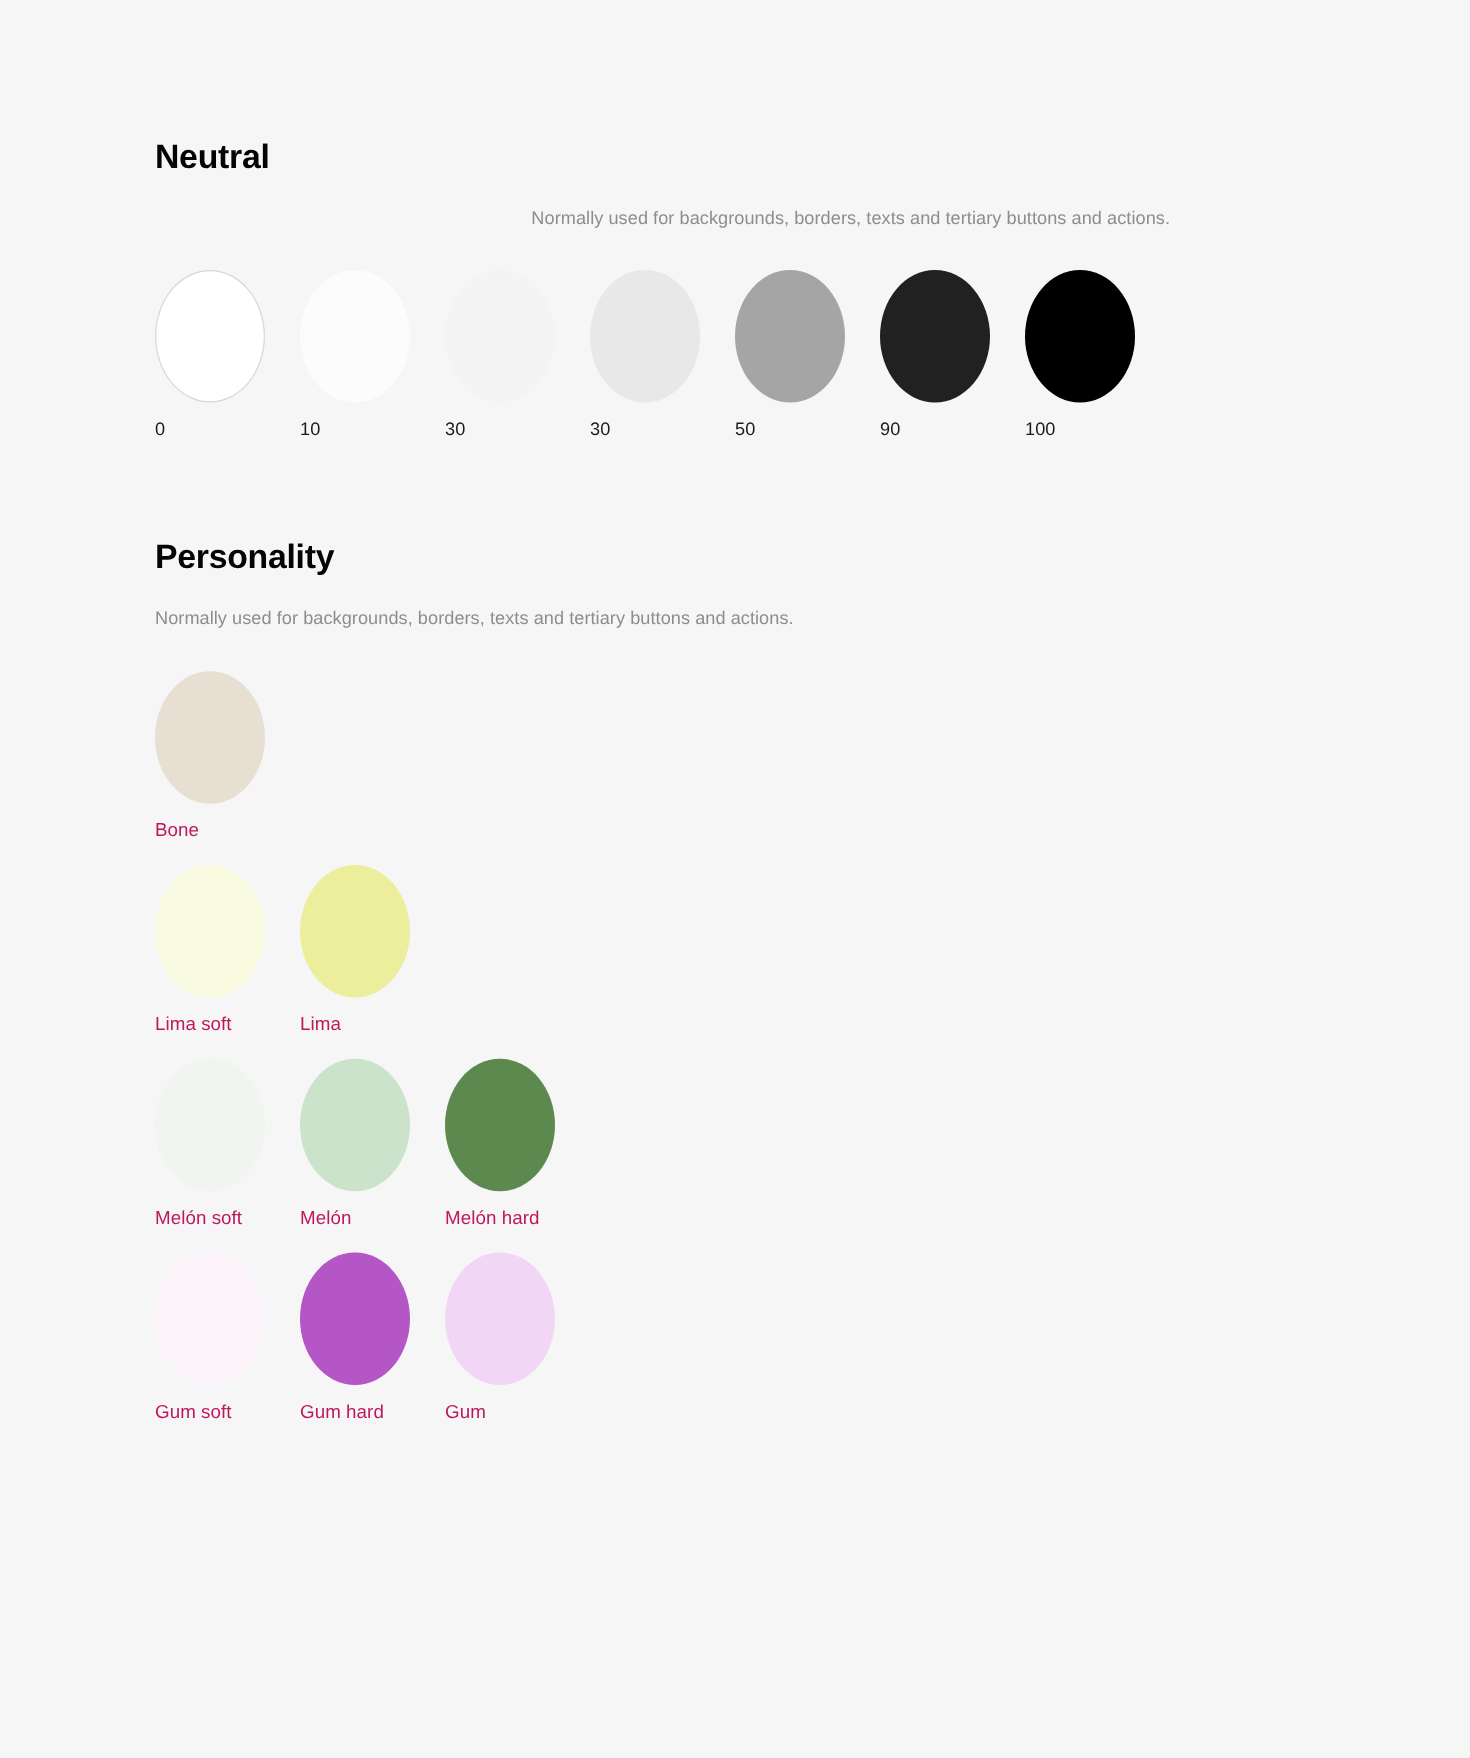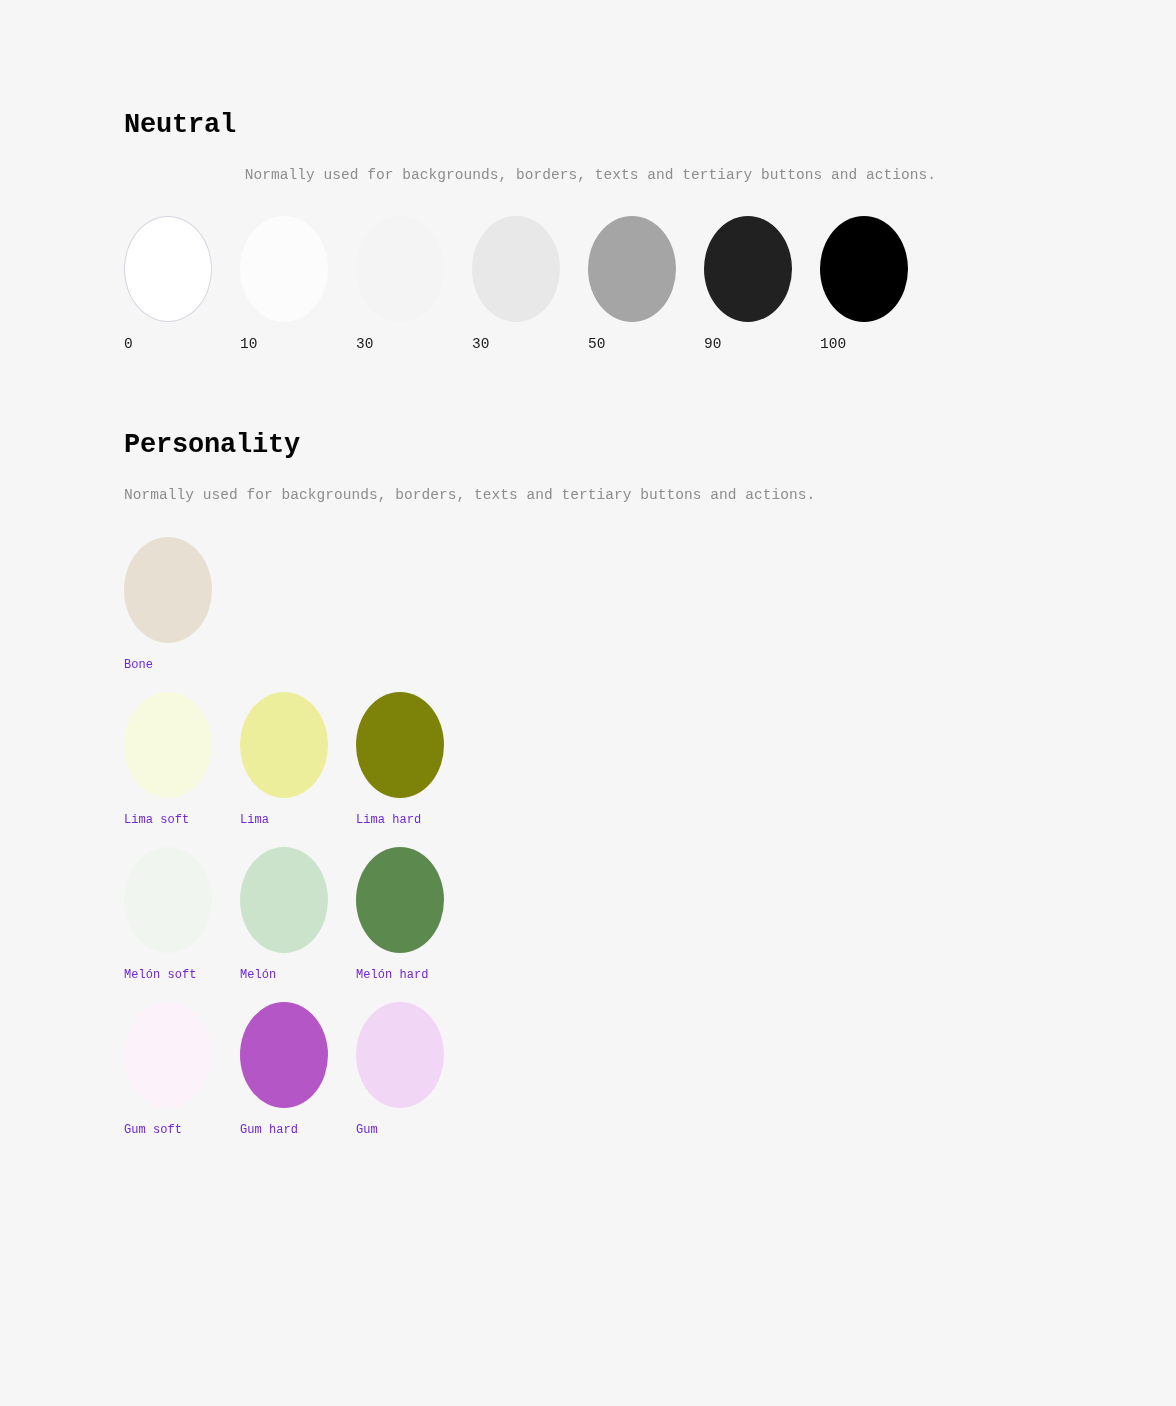--- a/index.html
+++ b/index.html
@@ -13,21 +13,20 @@
     font-family: "Liberation Sans", sans-serif;
     -webkit-font-smoothing: antialiased;
     overflow: hidden;
   }
   .page {
     position: relative;
     width: 1176px;
     height: 1406px;
     box-sizing: border-box;
     padding: 0 0 0 124px;
-    font-family: Liberation Mono, monospace;
   }
 
   
   .section {
     position: absolute;
     left: 124px;
   }
   #section-neutral { top: 108px; }
   #section-personality { top: 428px; }
 
@@ -69,23 +68,23 @@
   .swatch-chip {
     width: 88px;
     height: 106px;
     border-radius: 44px / 53px;
     box-sizing: border-box;
   }
   .swatch-chip.outlined {
     border: 1px solid #d5d7e0;
   }
   .swatch-label {
-    font-size: 12px;
+    font-size: 15px;
     line-height: 18px;
-    color: #6d28d9;
+    color: #be185d;
     padding-top: 13px;
     white-space: nowrap;
     letter-spacing: 0.05px;
   }
   .swatch-label.num {
     font-size: 14.5px;
     color: #1b1b1b;
   }
 </style>
 </head>
@@ -140,24 +139,20 @@
         </div>
         <div class="swatch-row">
           <div class="swatch-cell">
             <div class="swatch-chip" style="background: rgb(248, 250, 224);"></div>
             <div class="swatch-label">Lima soft</div>
           </div>
           <div class="swatch-cell">
             <div class="swatch-chip" style="background: rgb(237, 238, 156);"></div>
             <div class="swatch-label">Lima</div>
           </div>
-          <div class="swatch-cell">
-            <div class="swatch-chip" style="background: rgb(125, 131, 8);"></div>
-            <div class="swatch-label">Lima hard</div>
-          </div>
         </div>
         <div class="swatch-row">
           <div class="swatch-cell">
             <div class="swatch-chip" style="background: rgb(240, 245, 239);"></div>
             <div class="swatch-label">Melón soft</div>
           </div>
           <div class="swatch-cell">
             <div class="swatch-chip" style="background: rgb(204, 227, 203);"></div>
             <div class="swatch-label">Melón</div>
           </div>

